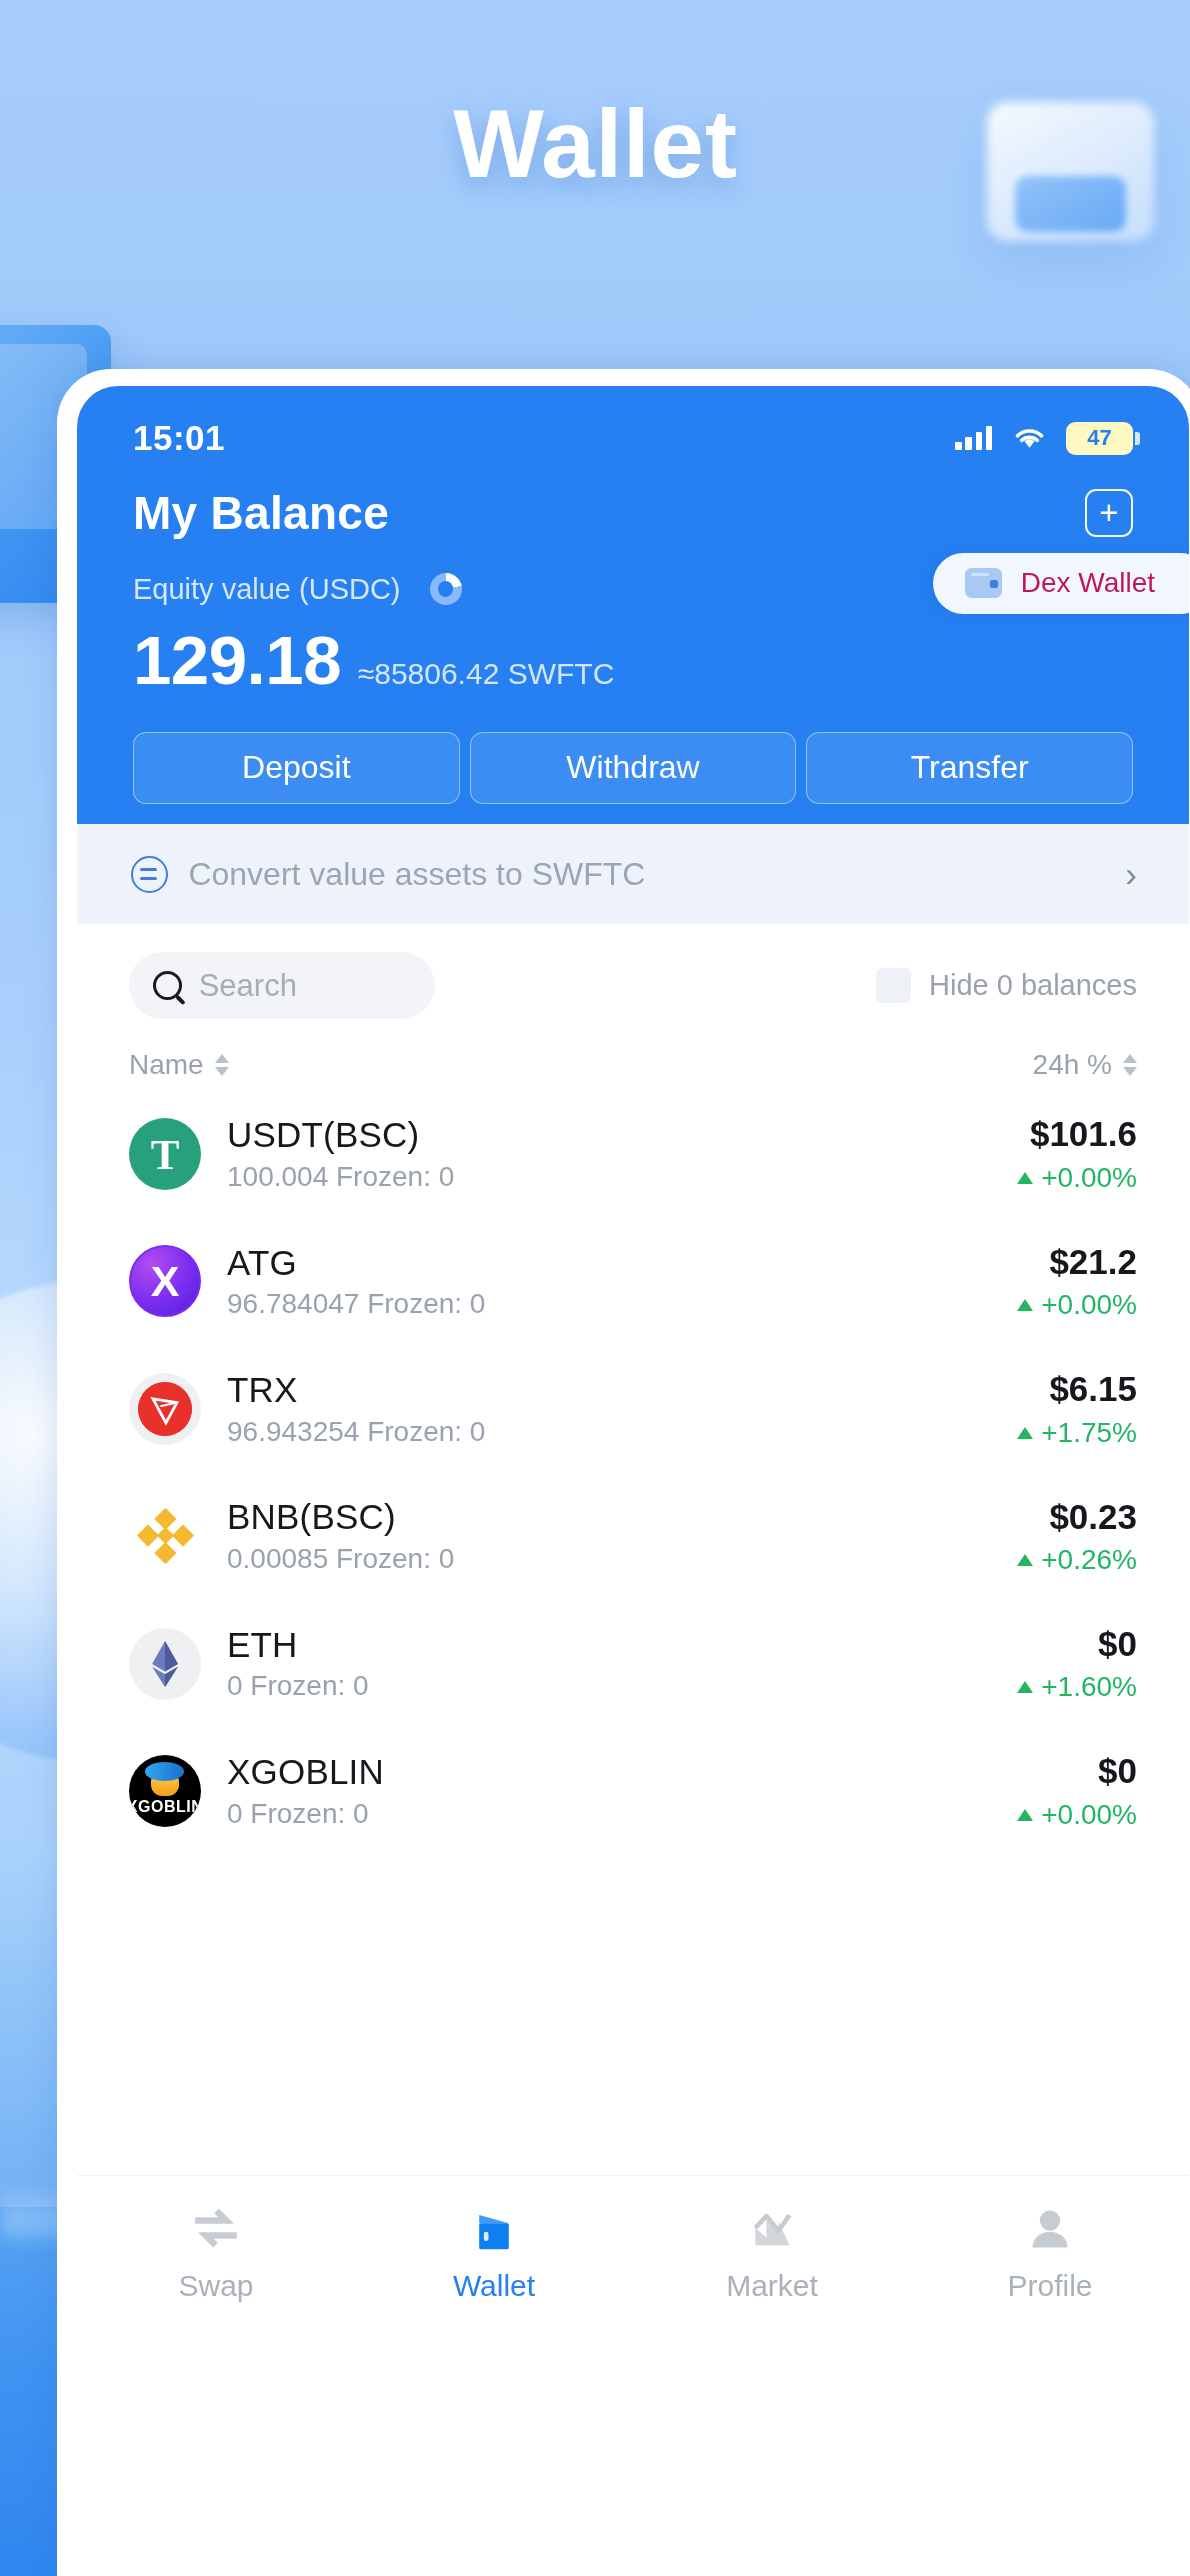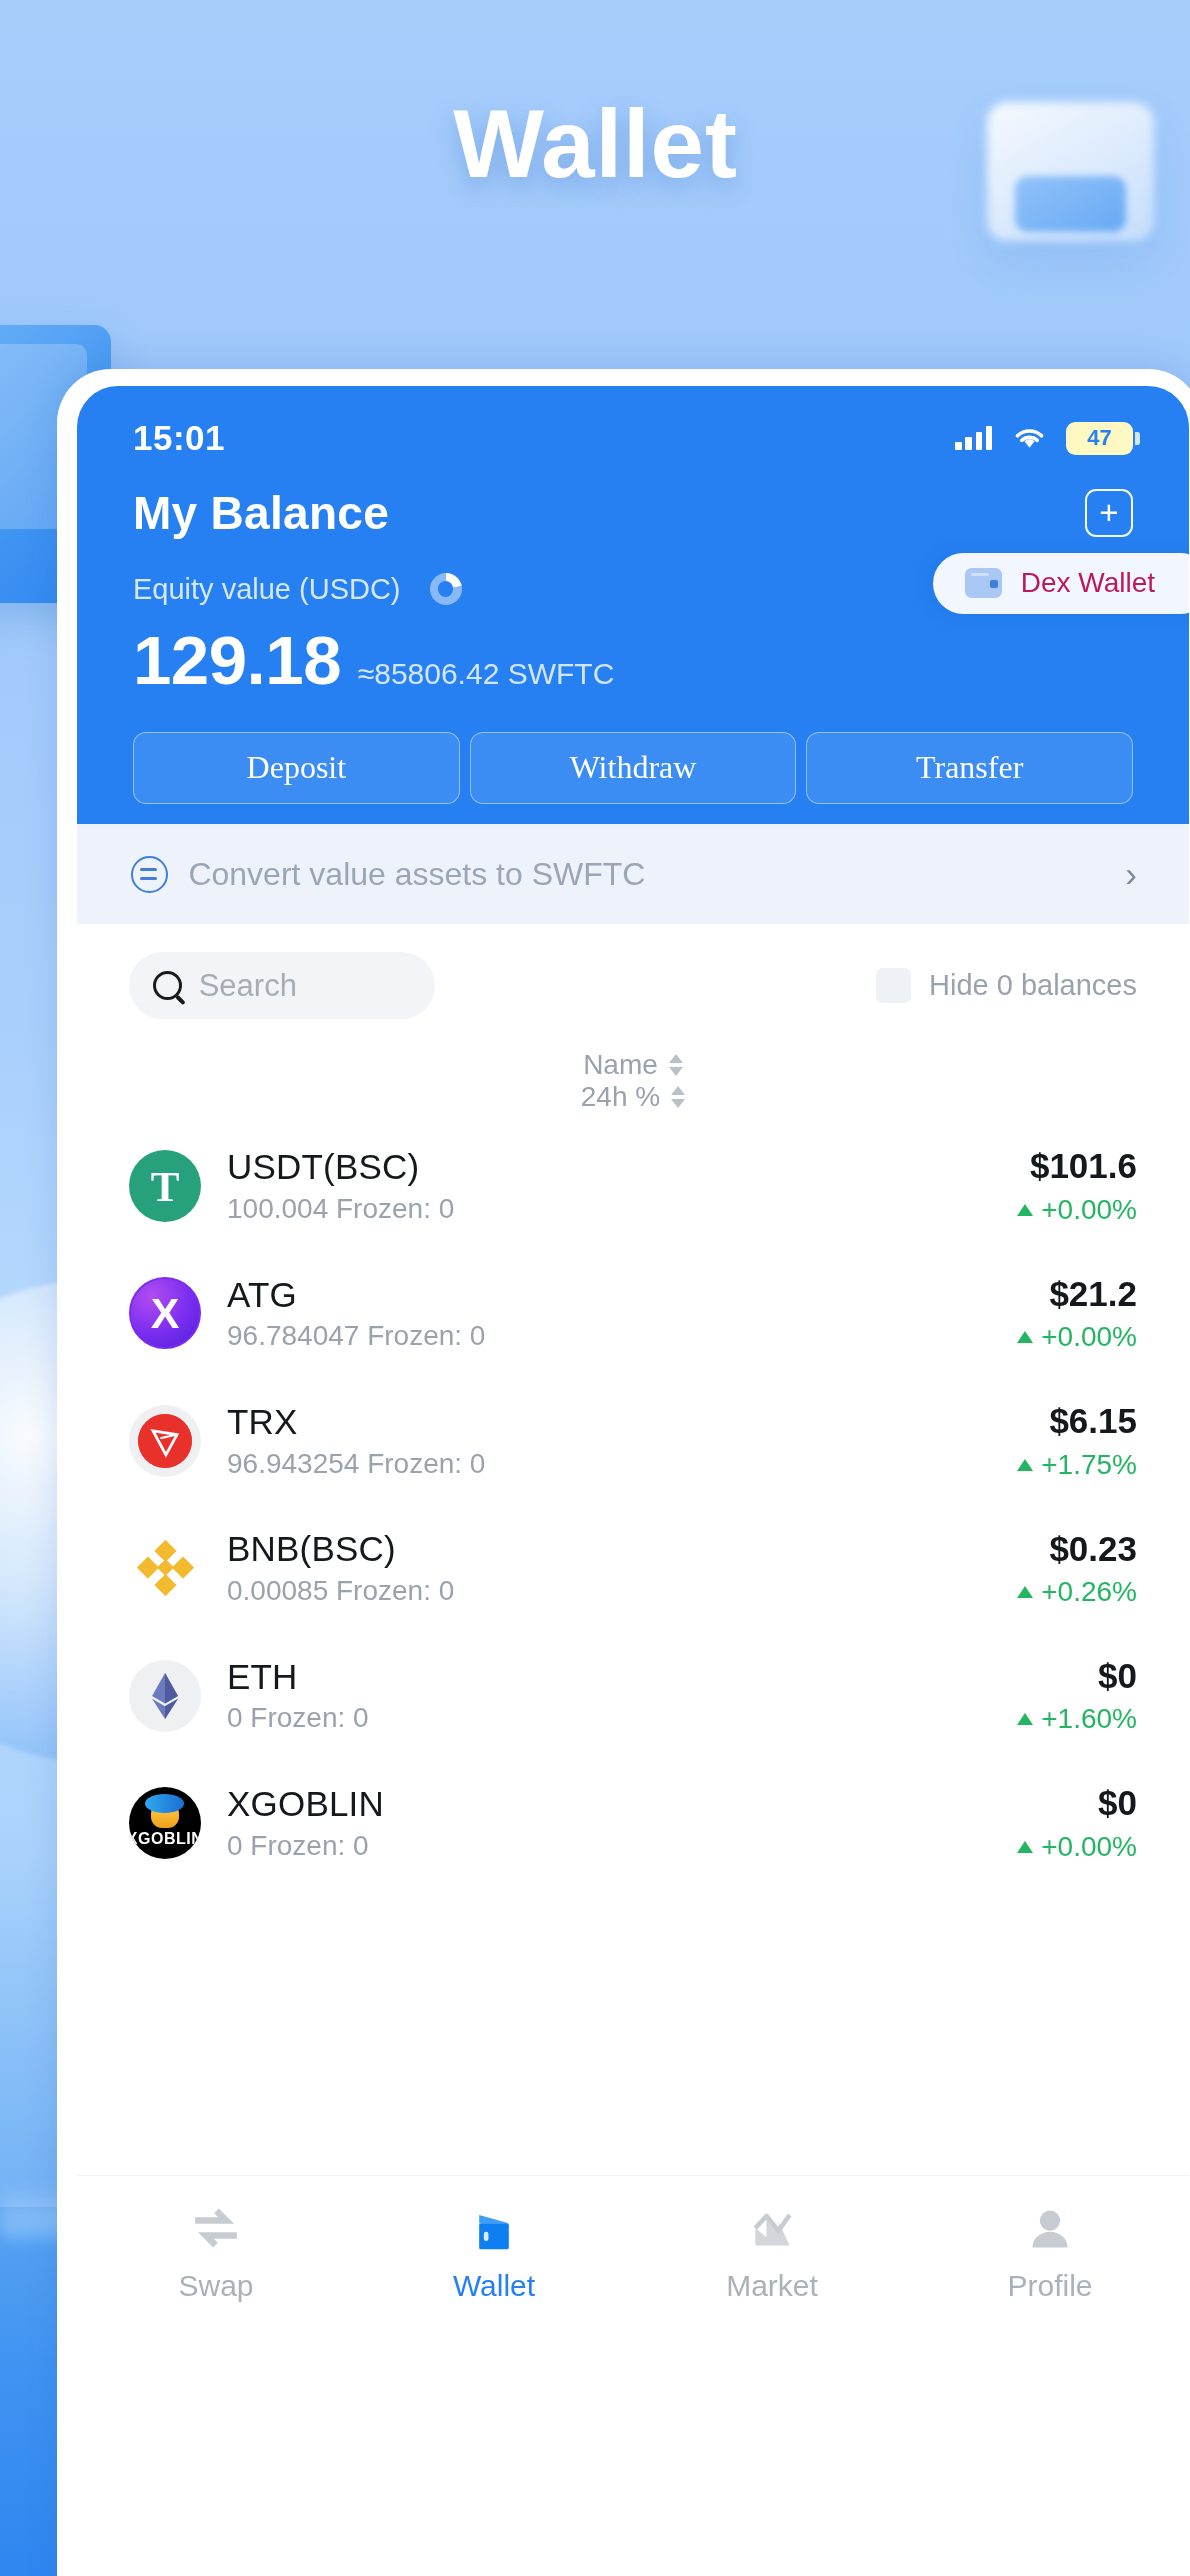--- a/index.html
+++ b/index.html
@@ -145,21 +145,21 @@
   .walleticon:after{
     content:""; position:absolute; right:3.7px; top:12px; width:8.3px; height:7.4px;
     background:#3f7fd8; border-radius:1.9px;
   }
   .dexlabel{ color:#be185d; font-size:28px; }
 
   .amount-row{ display:flex; align-items:baseline; gap:16.7px; padding:15px 56px 0 56px; }
   .amount{ color:#fff; font-size:69px; font-weight:bold; letter-spacing:-0.5px; }
   .amount-alt{ color:#d3e5fc; font-size:30px; }
 
-  .actions{ display:flex; gap:10px; padding:32px 56px 0 56px;font-family:Liberation Serif, serif; }
+  .actions{ display:flex; gap:10px; padding:32px 56px 0 56px; }
   .act{
     flex:1; height:72px; border:1.9px solid rgba(255,255,255,.45); border-radius:13px;
     background:rgba(255,255,255,.10);
     display:flex; align-items:center; justify-content:center;
     color:#ffffff; font-size:32px;
   }
 
   
   .convert{
     background:#eef3fb; height:100px; display:flex; align-items:center;
@@ -189,21 +189,21 @@
   }
   .mag:after{
     content:""; position:absolute; right:-6.5px; bottom:-4.6px; width:11px; height:3.7px;
     background:#1b1b1b; border-radius:2.8px; transform:rotate(45deg);
   }
   .search-ph{ color:#a7adb6; font-size:31px; }
   .hide-wrap{ display:flex; align-items:center; gap:18.5px; }
   .cbox{ width:35px; height:35px; border-radius:6.5px; background:#eef1f5; }
   .hide-label{ color:#9aa2ad; font-size:29px; }
 
-  .thead{ display:flex; align-items:center; justify-content:space-between; padding:30px 0 9.3px 0;flex-direction:column; }
+  .thead{ display:flex; align-items:center; justify-content:space-between; padding:30px 0 9.3px 0; }
   .th{ display:flex; align-items:center; gap:11px; color:#9aa2ad; font-size:28px; }
   .sorter{ display:flex; flex-direction:column; gap:4.6px; }
   .sorter span{ width:0; height:0; border-left:7.4px solid transparent; border-right:7.4px solid transparent; }
   .sorter .up{ border-bottom:9.3px solid #b9c0c9; }
   .sorter .dn{ border-top:9.3px solid #b9c0c9; }
 
   .row{ display:flex; align-items:center; padding:24px 0; }
   .coin{ width:72px; height:72px; border-radius:50%; flex:none; position:relative; overflow:hidden; }
   .meta{ margin-left:26px; flex:1; }
   .coin-name{ color:#15181c; font-size:35px; font-weight:500; letter-spacing:0.2px; }

